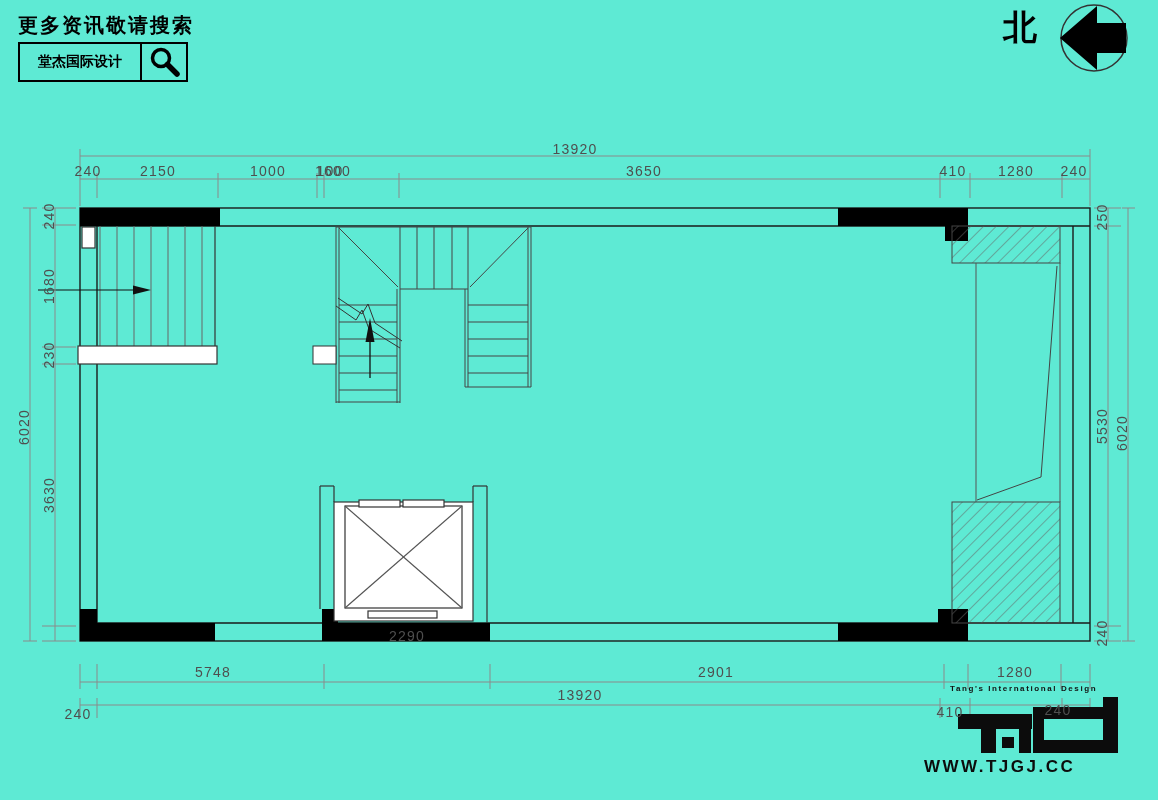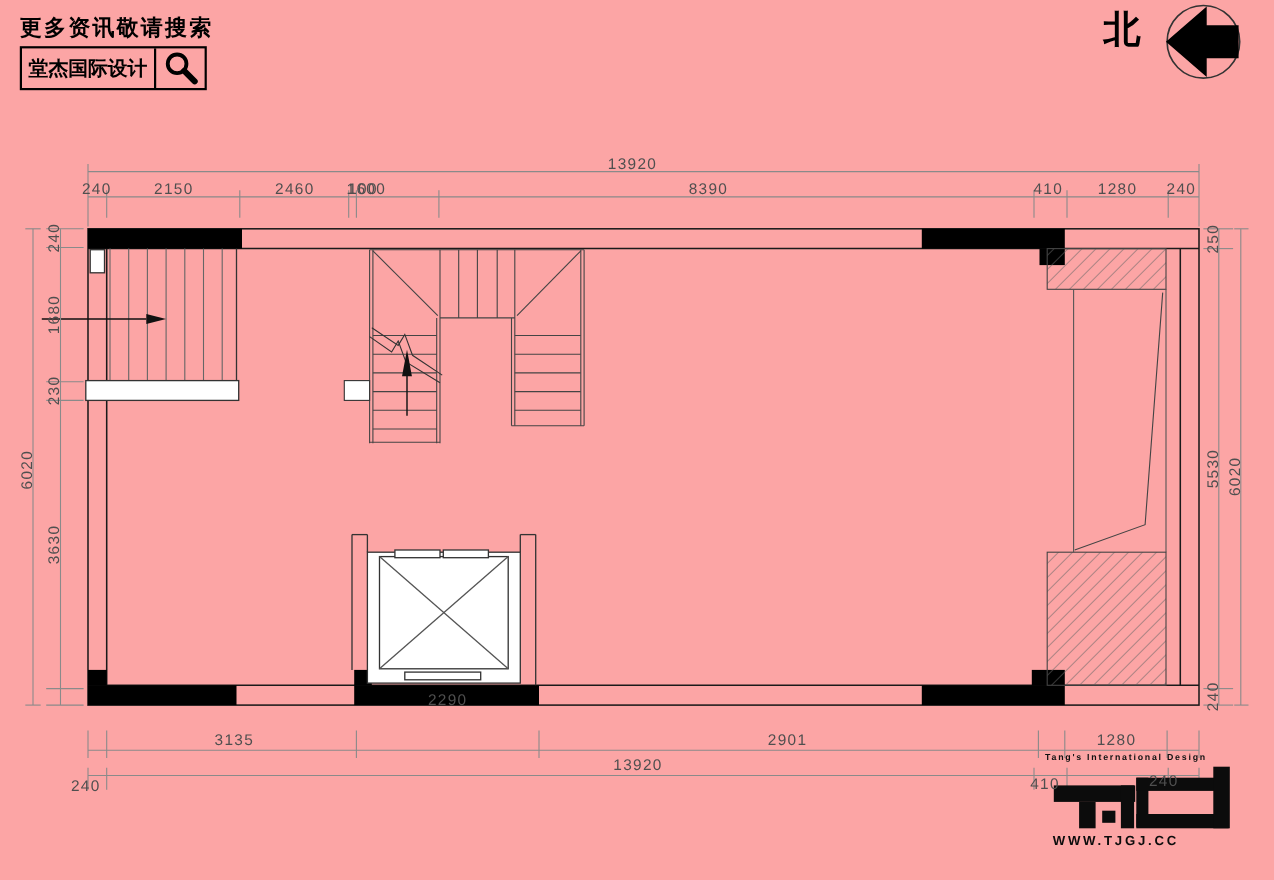--- a/index.html
+++ b/index.html
@@ -1,38 +1,38 @@
 <!DOCTYPE html>
 <html><head>
 <meta charset="utf-8">
 <style>
   html,body{margin:0;padding:0;background:#fff;}
-  .stage{position:relative;width:1158px;height:800px;background:#fca5a5;overflow:hidden;
+  .stage{position:relative;width:1158px;height:800px;background:#5eead4;overflow:hidden;
          font-family:"Liberation Sans",sans-serif;}
   .plan-svg{position:absolute;left:0;top:0;}
   
   .dim{position:absolute;transform:translate(-50%,-50%);font-size:14px;letter-spacing:1.2px;
        color:#4f4f4f;white-space:nowrap;line-height:1;}
   .vdim{transform:translate(-50%,-50%) rotate(-90deg);}
   
   .tagline{position:absolute;left:18px;top:12px;font-size:20px;font-weight:bold;color:#000;
            letter-spacing:2px;}
   .brandbox{position:absolute;left:18px;top:42px;width:166px;height:36px;border:2px solid #000;
             display:flex;align-items:stretch;}
-  .brandname{flex:1;display:flex;align-items:center;justify-content:center;font-size:18px;
+  .brandname{flex:1;display:flex;align-items:center;justify-content:center;font-size:14px;
              font-weight:bold;color:#000;letter-spacing:0px;white-space:nowrap;}
   .brand-sep{width:2px;background:#000;}
   .searchcell{width:44px;display:flex;align-items:center;justify-content:center;}
   
   .north-label{position:absolute;left:1003px;top:10px;font-size:34px;font-weight:bold;color:#000;
                font-family:"DejaVu Serif","Liberation Serif",serif;line-height:1;}
   
   .tid-subtitle{position:absolute;left:950px;top:684px;width:178px;font-size:8px;font-weight:bold;
                 color:#111;letter-spacing:1.6px;white-space:nowrap;}
-  .tid-url{position:absolute;left:957px;top:757px;font-size:12px;font-weight:bold;color:#0c0c0c;
+  .tid-url{position:absolute;left:924px;top:757px;font-size:17px;font-weight:bold;color:#0c0c0c;
            letter-spacing:2.5px;white-space:nowrap;}
 </style>
 </head>
 <body>
 
 <div class="stage">
 
   <div class="tagline">更多资讯敬请搜索</div>
   <div class="brandbox">
     <div class="brandname">堂杰国际设计</div>
@@ -220,29 +220,29 @@
       <rect x="1033" y="707" width="11" height="45"></rect>
       <rect x="1033" y="707" width="73" height="12"></rect>
       <rect x="1033" y="740" width="84" height="13"></rect>
       <rect x="1103" y="697" width="15" height="56"></rect>
     </g>
   </svg>
 
   <span class="dim" style="left:575px;top:149px">13920</span>
   <span class="dim" style="left:88px;top:171px">240</span>
   <span class="dim" style="left:158px;top:171px">2150</span>
-  <span class="dim" style="left:268px;top:171px">2460</span>
+  <span class="dim" style="left:268px;top:171px">1000</span>
   <span class="dim" style="left:330px;top:171px">100</span>
   <span class="dim" style="left:333px;top:171px">1600</span>
-  <span class="dim" style="left:644px;top:171px">8390</span>
+  <span class="dim" style="left:644px;top:171px">3650</span>
   <span class="dim" style="left:953px;top:171px">410</span>
   <span class="dim" style="left:1016px;top:171px">1280</span>
   <span class="dim" style="left:1074px;top:171px">240</span>
 
-  <span class="dim" style="left:213px;top:672px">3135</span>
+  <span class="dim" style="left:213px;top:672px">5748</span>
   <span class="dim" style="left:407px;top:636px">2290</span>
   <span class="dim" style="left:716px;top:672px">2901</span>
   <span class="dim" style="left:1015px;top:672px">1280</span>
   <span class="dim" style="left:580px;top:695px">13920</span>
   <span class="dim" style="left:78px;top:714px">240</span>
   <span class="dim" style="left:950px;top:712px">410</span>
   <span class="dim" style="left:1058px;top:710px">240</span>
 
   <span class="dim vdim" style="left:24px;top:427px">6020</span>
   <span class="dim vdim" style="left:49px;top:216px">240</span>

